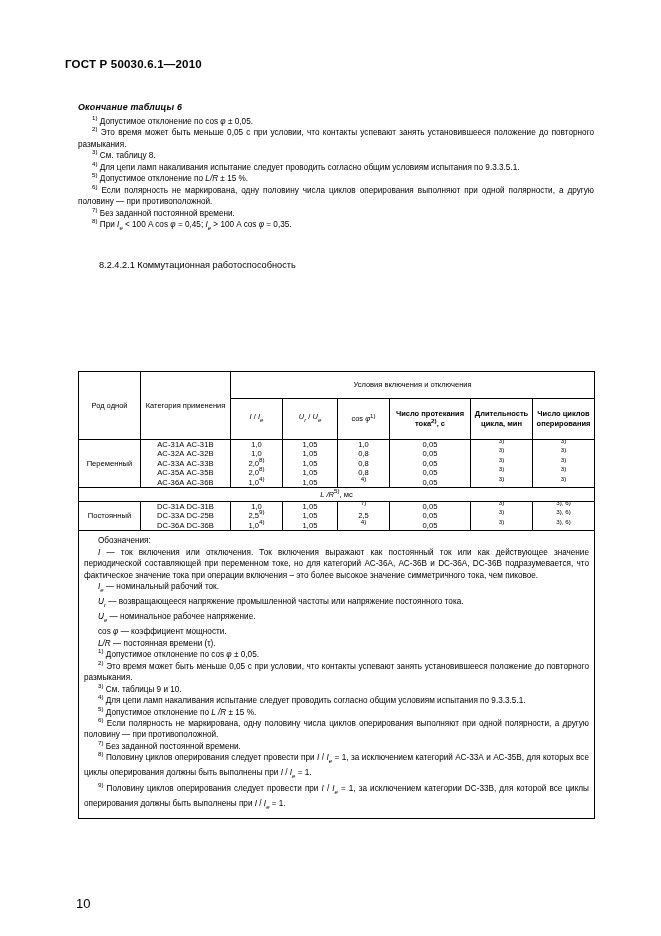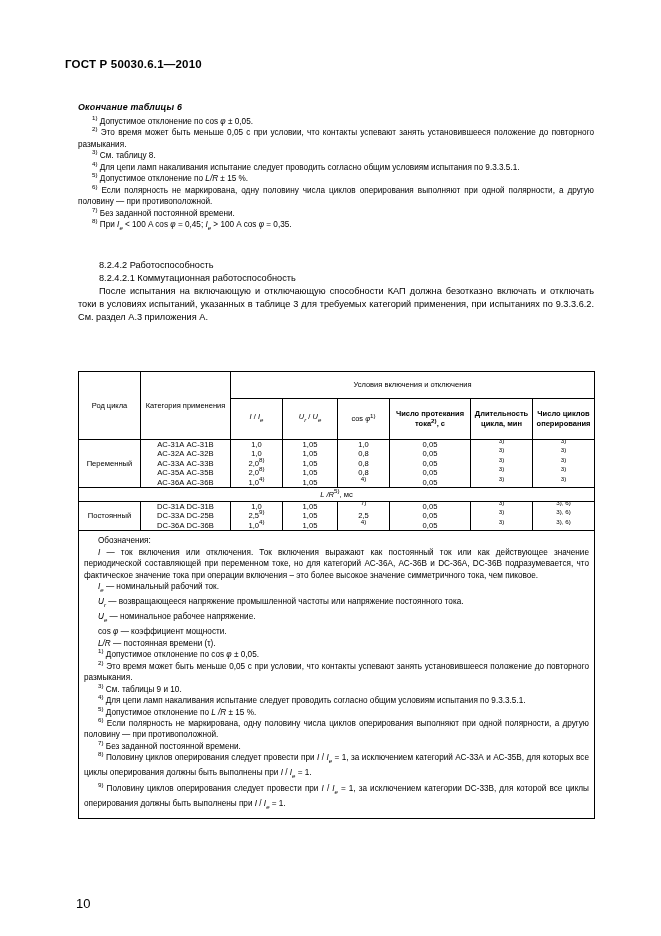--- a/index.html
+++ b/index.html
@@ -174,42 +174,40 @@
     <p class="note"><sup>2)</sup> <span>Это время может быть меньше 0,05 с при условии, что контакты успевают занять установившееся положение до повторного размыкания.</span></p>
     <p class="note"><sup>3)</sup> <span>См. таблицу 8.</span></p>
     <p class="note"><sup>4)</sup> <span>Для цепи ламп накаливания испытание следует проводить согласно общим условиям испытания по 9.3.3.5.1.</span></p>
     <p class="note"><sup>5)</sup> <span>Допустимое отклонение по <span class="it">L/R</span> ± 15 %.</span></p>
     <p class="note"><sup>6)</sup> <span>Если полярность не маркирована, одну половину числа циклов оперирования выполняют при одной полярности, а другую половину — при противоположной.</span></p>
     <p class="note"><sup>7)</sup> <span>Без заданной постоянной времени.</span></p>
     <p class="note"><sup>8)</sup> <span>При <span class="it">I</span><sub class="it" style="font-size:6px">е</sub> &lt; 100 A cos <span class="it">φ</span> = 0,45; <span class="it">I</span><sub class="it" style="font-size:6px">е</sub> &gt; 100 A cos <span class="it">φ</span> = 0,35.</span></p>
   </div>
 
   <div class="sect">
-    <p class="h">8.2.4.2  Работоспособность</p>
     <p class="h">8.2.4.2.1  Коммутационная работоспособность</p>
-    <p class="body">После испытания на включающую и отключающую способности КАП должна безотказно включать и отключать токи в условиях испытаний, указанных в таблице 3 для требуемых категорий применения, при испытаниях по 9.3.3.6.2. См. раздел А.3 приложения А.</p>
   </div>
 
 
   <div class="tbl-wrap">
     <table class="t3">
       <colgroup>
         <col style="width:62px">
         <col style="width:90px">
         <col style="width:52px">
         <col style="width:55px">
         <col style="width:52px">
         <col style="width:81px">
         <col style="width:62px">
         <col style="width:62px">
       </colgroup>
 
       <tbody>
           <tr>
-        <td class="hd" rowspan="2">Род цикла</td>
+        <td class="hd" rowspan="2">Род одной</td>
         <td class="hd" rowspan="2">Категория применения</td>
         <td class="hd grp-hd" colspan="6">Условия включения и отключения</td>
       </tr>
 
       <tr>
         <td class="hd sub-hd"><span class="it">I</span> / <span class="it">I</span><sub class="it" style="font-size:6px">е</sub></td>
         <td class="hd sub-hd"><span class="it">U</span><sub class="it" style="font-size:6px">r</sub> / <span class="it">U</span><sub class="it" style="font-size:6px">е</sub></td>
         <td class="hd sub-hd">cos <span class="it">φ</span><sup>1)</sup></td>
         <td class="hd sub-hd"><b><span>Число протекания тока</span><sup>2)</sup><span>, с</span></b></td>
         <td class="hd sub-hd"><b>Длительность цикла, мин</b></td>

